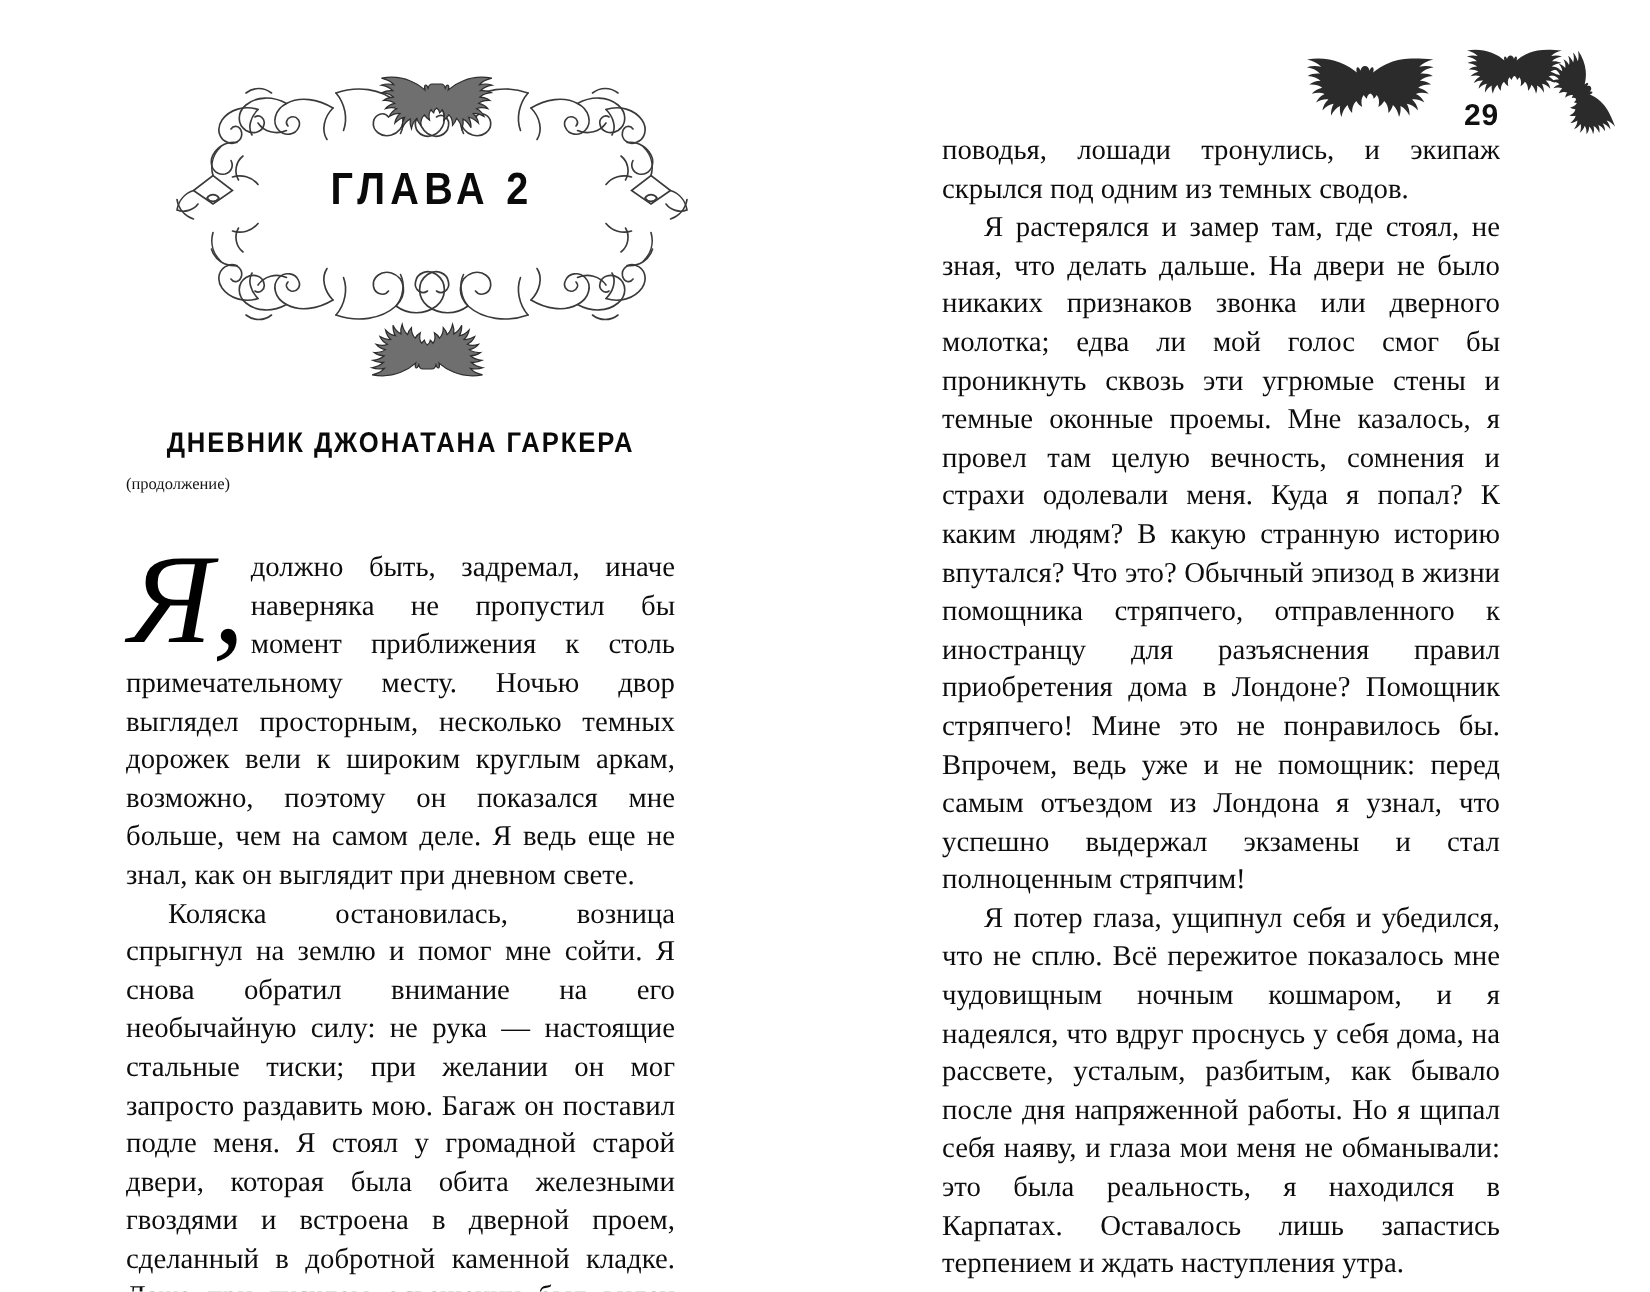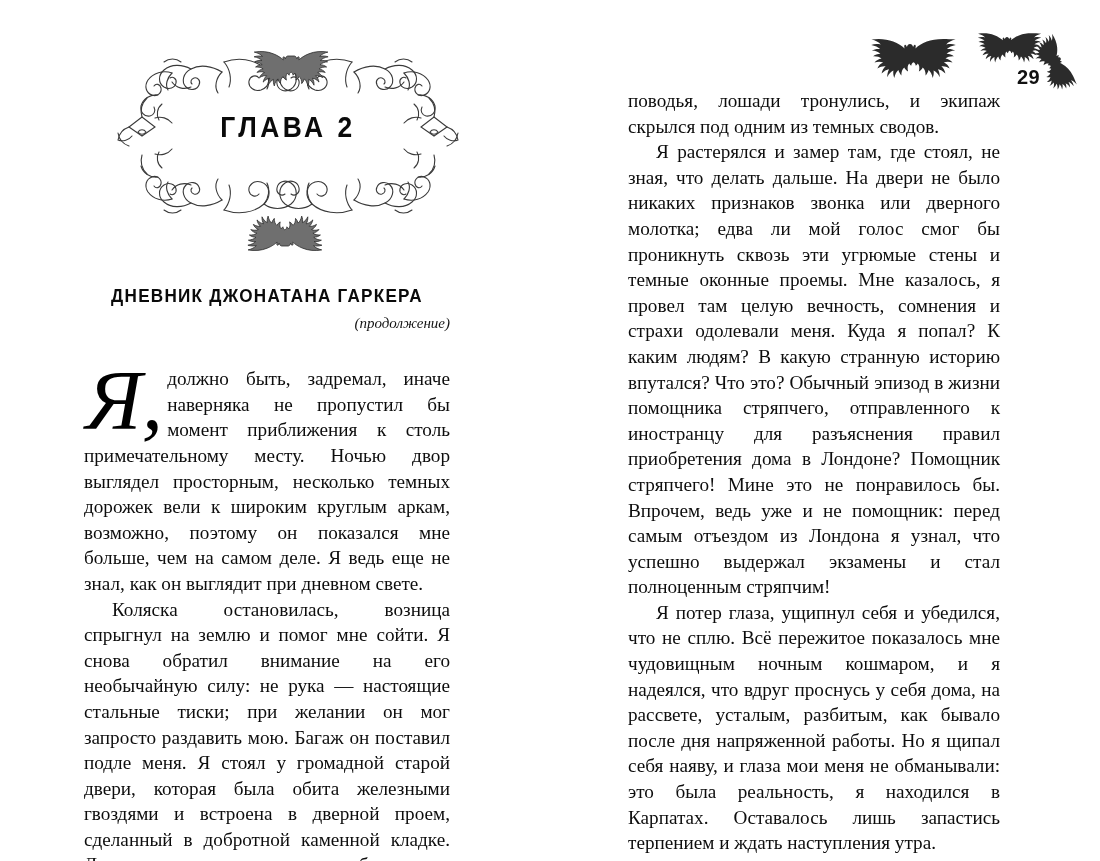--- a/index.html
+++ b/index.html
@@ -34,21 +34,20 @@
   .bat-c { left: 158px; top: 28px; transform: rotate(64deg); transform-origin: 50% 50%; }
   .folio-number {
     position: absolute;
     left: 118px;
     top: 48px;
     font-family: "Liberation Sans", "DejaVu Sans", sans-serif;
     font-weight: bold;
     font-size: 20px;
     letter-spacing: 0.5px;
     color: #111;
-    margin-left: 41px;
   }
 
   
   .chapter-ornament {
     position: absolute;
     left: 72px;
     top: 32px;
     width: 432px;
     height: 238px;
   }
@@ -87,23 +86,22 @@
     font-family: "Liberation Sans", "DejaVu Sans", sans-serif;
     font-weight: bold;
     font-size: 19px;
     letter-spacing: 1.4px;
     color: #0a0a0a;
     transform: scaleX(0.9);
     margin: 0 0 2px 0;
     white-space: nowrap;
   }
   .diary-subheading {
-    text-align: right;
-    font-style: italic;
-    font-size: 15px;
+    text-align: left;
+    font-size: 11px;
     margin: 0 0 30px 0;
     color: #141414;
   }
   .diary-date {
     font-style: italic;
     font-size: 18px;
     margin: 0 0 3px 0;
   }
 
   p.body-par {

